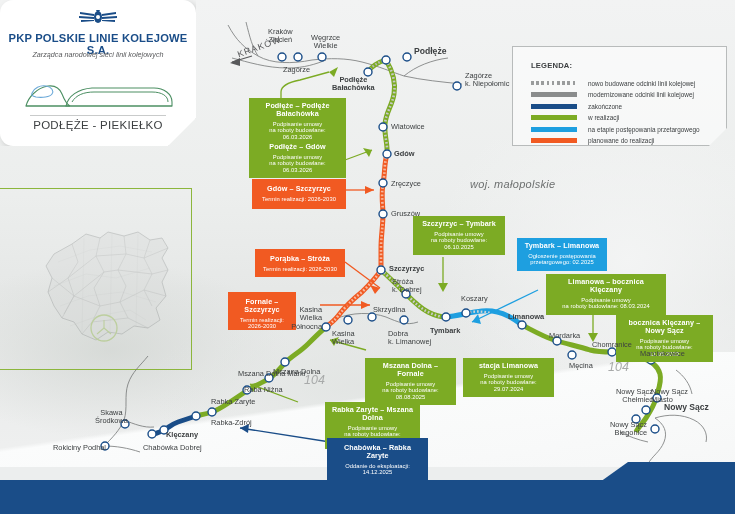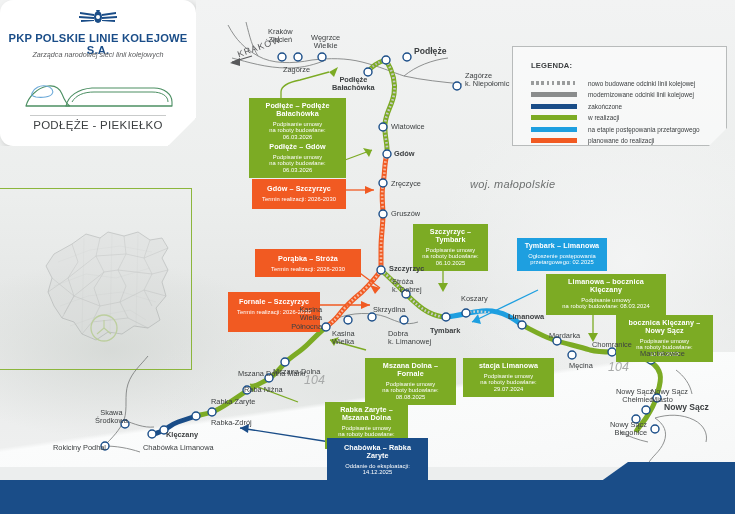--- a/index.html
+++ b/index.html
@@ -405,31 +405,31 @@
     <span class="t">Podłęże – Gdów</span>
     <span class="s">Podpisanie umowy</span>
     <span class="s">na roboty budowlane: 06.03.2026</span>
   </div>
 
   <div class="cbox orange" style="left:252px; top:179px; width:94px; padding-top:6px; padding-bottom:7px;">
     <span class="t">Gdów – Szczyrzyc</span>
     <span class="s">Termin realizacji:  2026-2030</span>
   </div>
 
-  <div class="cbox orange" style="left:255px; top:249px; width:106px; padding-top:6px; ">
+  <div class="cbox orange" style="left:255px; top:249px; width:90px; padding-top:6px; ">
     <span class="t">Porąbka – Stróża</span>
     <span class="s">Termin realizacji:  2026-2030</span>
   </div>
 
-  <div class="cbox orange" style="left:228px; top:292px; width:92px; padding-top:6px; padding-bottom:17px;">
+  <div class="cbox orange" style="left:228px; top:292px; width:68px; padding-top:6px; padding-bottom:0;">
     <span class="t">Fornale – Szczyrzyc</span>
     <span class="s">Termin realizacji:  2026-2030</span>
   </div>
 
-  <div class="cbox green" style="left:413px; top:224px; width:75px;">
+  <div class="cbox green" style="left:413px; top:216px; width:92px;">
     <span class="t">Szczyrzyc – Tymbark</span>
     <span class="s">Podpisanie umowy</span>
     <span class="s">na roboty budowlane: 06.10.2025</span>
   </div>
 
   <div class="cbox cyan" style="left:517px; top:238px; width:90px;">
     <span class="t">Tymbark – Limanowa</span>
     <span class="s">Ogłoszenie postępowania</span>
     <span class="s">przetargowego:  02.2025</span>
   </div>
@@ -451,21 +451,21 @@
     <span class="s">Podpisanie umowy</span>
     <span class="s">na roboty budowlane: 29.07.2024</span>
   </div>
 
   <div class="cbox green" style="left:365px; top:358px; width:91px;">
     <span class="t">Mszana Dolna – Fornale</span>
     <span class="s">Podpisanie umowy</span>
     <span class="s">na roboty budowlane: 08.08.2025</span>
   </div>
 
-  <div class="cbox green" style="left:325px; top:402px; width:83px;">
+  <div class="cbox green" style="left:325px; top:402px; width:95px;">
     <span class="t">Rabka Zaryte – Mszana Dolna</span>
     <span class="s">Podpisanie umowy</span>
     <span class="s">na roboty budowlane: 08.08.2025</span>
   </div>
 
   <div class="cbox navy" style="left:327px; top:438px; width:101px; padding-top:6px; padding-bottom:7px;">
     <span class="t">Chabówka – Rabka Zaryte</span>
     <span class="s">Oddanie do eksploatacji: 14.12.2025</span>
   </div>
 
@@ -513,21 +513,21 @@
 Miasto</div>
   <div class="mlabel b big" style="left:664px; top:403px;">Nowy Sącz</div>
   <div class="mlabel" style="left:601px; top:421px; text-align:right; width:46px;">Nowy Sącz
 Biegonice</div>
   <div class="mlabel" style="left:273px; top:368px;">Mszana Dolna</div>
   <div class="mlabel" style="left:238px; top:370px;">Mszana Dolna Marki</div>
   <div class="mlabel" style="left:244px; top:386px;">Raba Niżna</div>
   <div class="mlabel" style="left:211px; top:398px;">Rabka Zaryte</div>
   <div class="mlabel" style="left:211px; top:419px;">Rabka-Zdrój</div>
   <div class="mlabel b" style="left:166px; top:431px;">Klęczany</div>
-  <div class="mlabel" style="left:143px; top:444px;">Chabówka Limanowa</div>
+  <div class="mlabel" style="left:143px; top:444px;">Chabówka Dobrej</div>
   <div class="mlabel" style="left:95px; top:409px; text-align:center;">Skawa
 Środkowa</div>
   <div class="mlabel" style="left:53px; top:444px;">Rokiciny Podhal.</div>
 
   <div class="bottom-band-notch"></div>
   <div class="bottom-band"></div>
 
 </div>
 
 </body></html>

